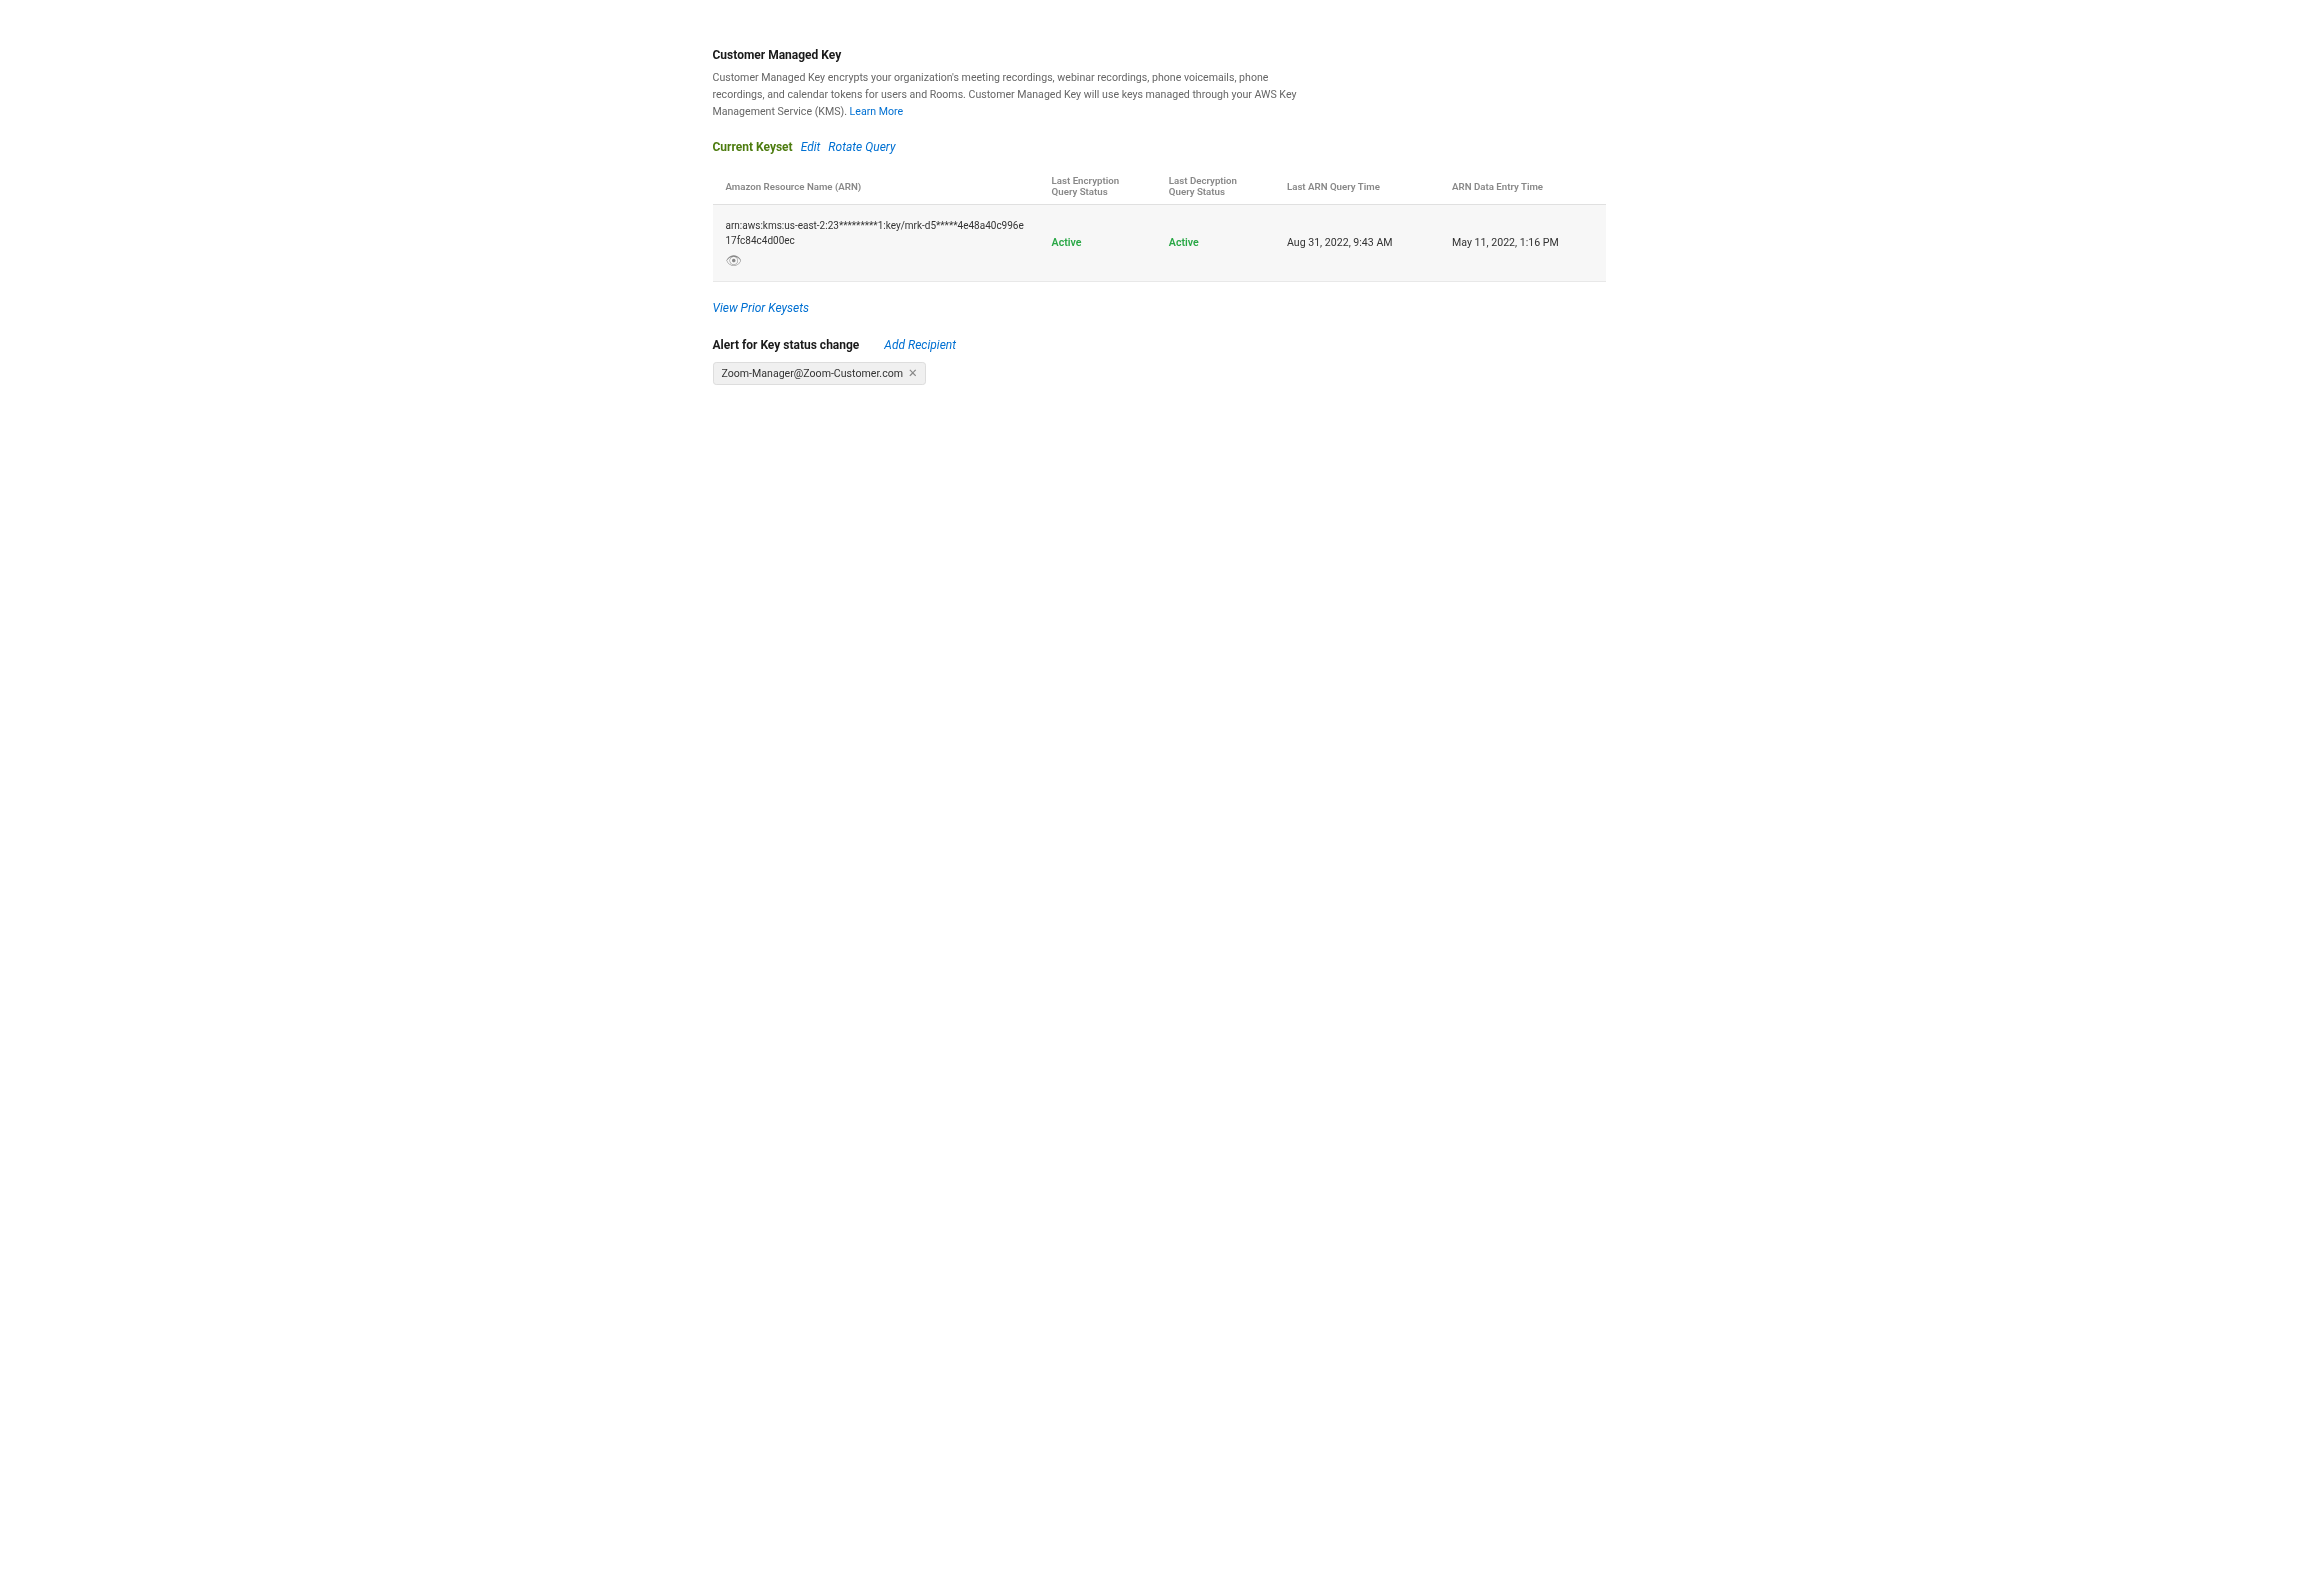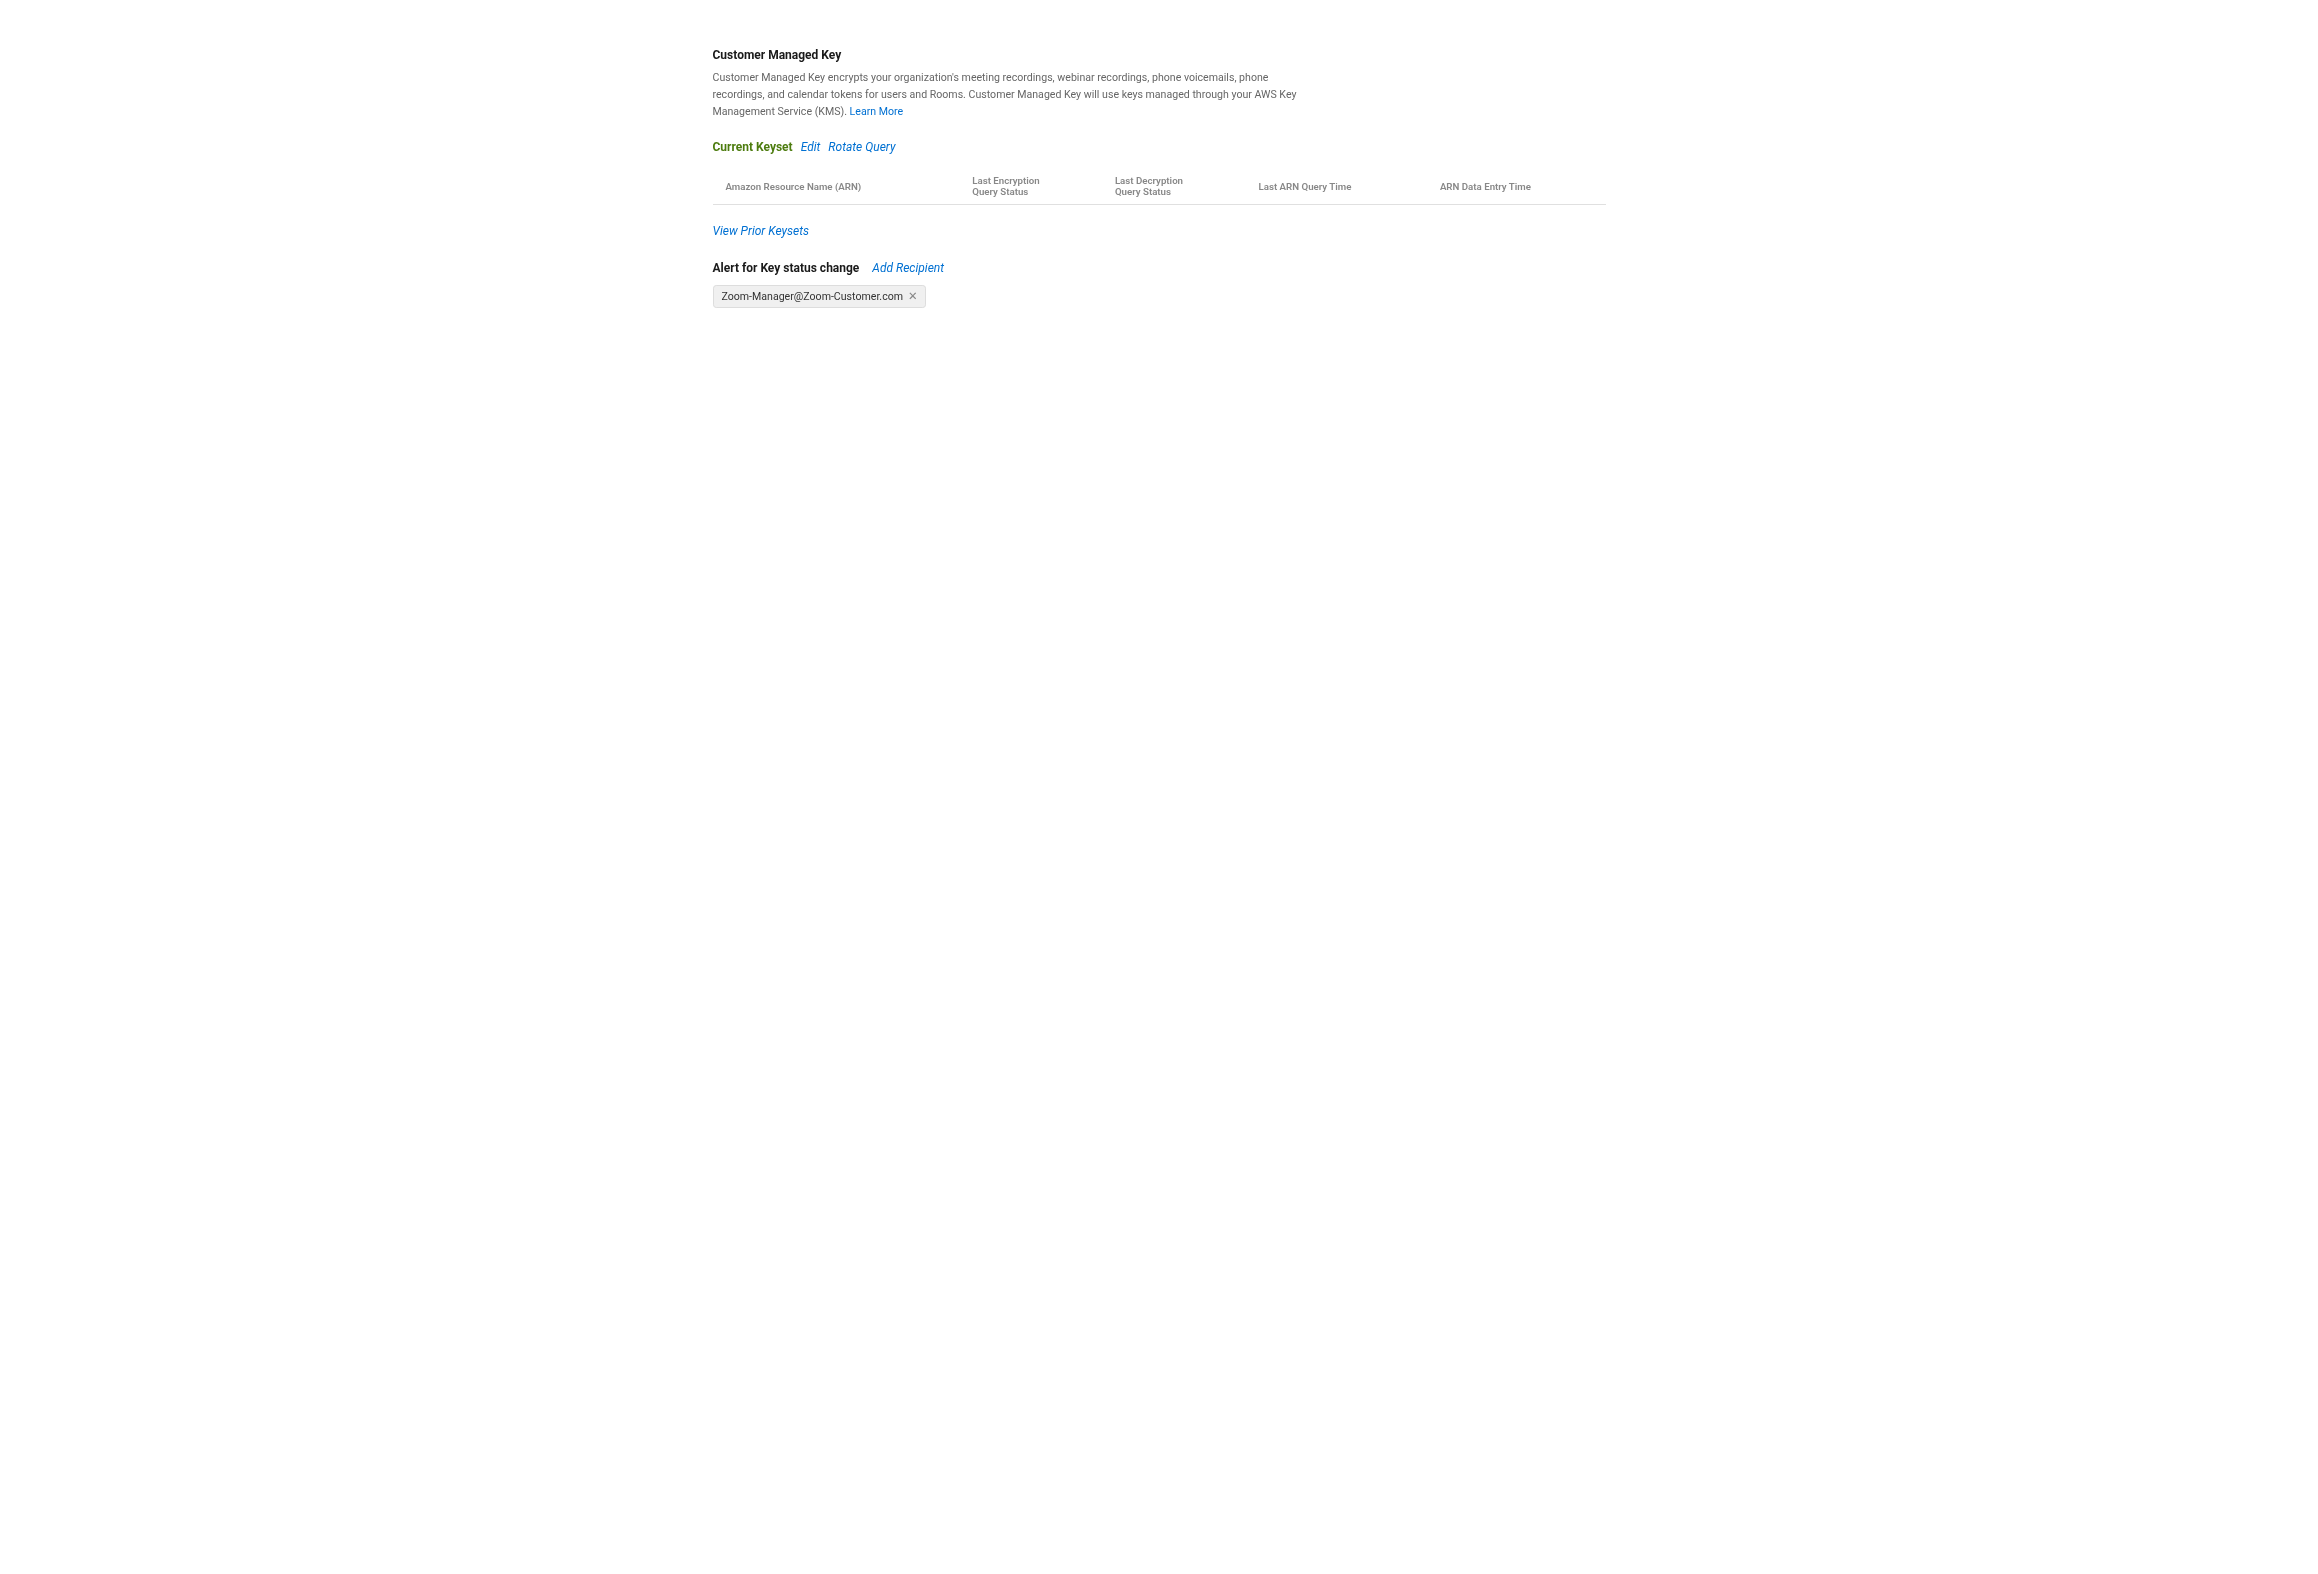--- a/index.html
+++ b/index.html
@@ -140,21 +140,21 @@
     }
 
     .view-prior-keysets {
       margin-top: 19.5px;
       margin-bottom: 23px;
     }
 
     .alert-section-header {
       display: flex;
       align-items: center;
-      gap: 13px;
+      gap: 25px;
       margin-bottom: 9.7px;
     }
 
     .alert-title {
       font-size: 12px;
       font-weight: 700;
       color: #1a1a1a;
     }
 
     .recipient-tag {
@@ -207,20 +207,27 @@
     <thead>
       <tr>
         <th>Amazon Resource Name (ARN)</th>
         <th>Last Encryption<br>Query Status</th>
         <th>Last Decryption<br>Query Status</th>
         <th>Last ARN Query Time</th>
         <th>ARN Data Entry Time</th>
       </tr>
     </thead>
     <tbody id="table-body">
+        <tr>
+          <td class="arn-cell"><div class="arn-text">arn:aws:kms:us-east-2:23*********1:key/mrk-d5*****4e48a40c996e17fc84c4d00ec</div><span class="eye-icon">👁</span></td>
+          <td><span class="status-active">Active</span></td>
+          <td><span class="status-active">Active</span></td>
+          <td>Aug 31, 2022, 9:43 AM</td>
+          <td>May 11, 2022, 1:16 PM</td>
+        </tr>
       </tbody>
   </table>
 
   
   <div class="view-prior-keysets">
     <a class="action-link" href="#">View Prior Keysets</a>
   </div>
 
   
   <div class="alert-section-header">

